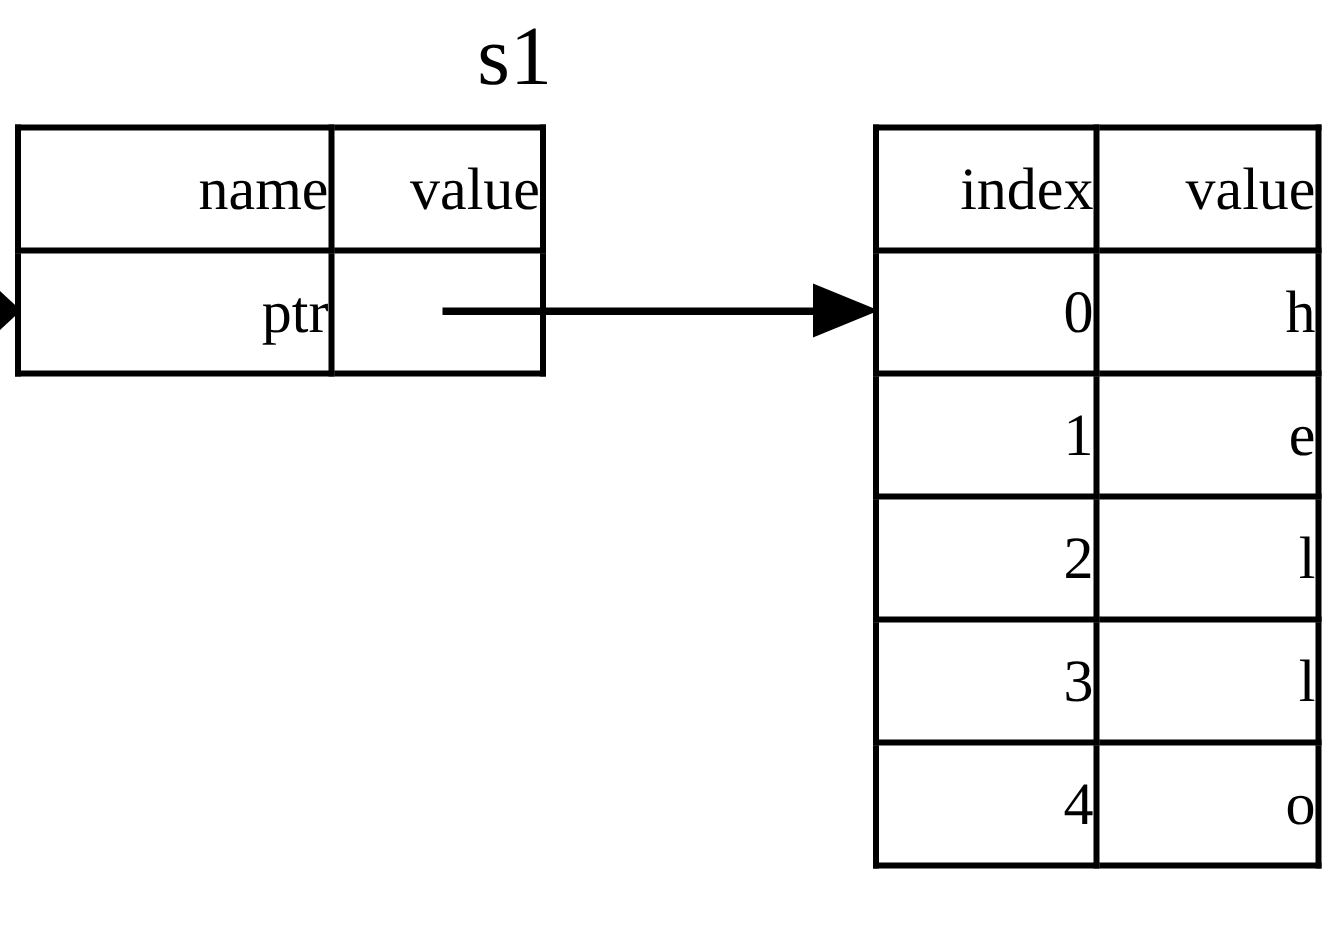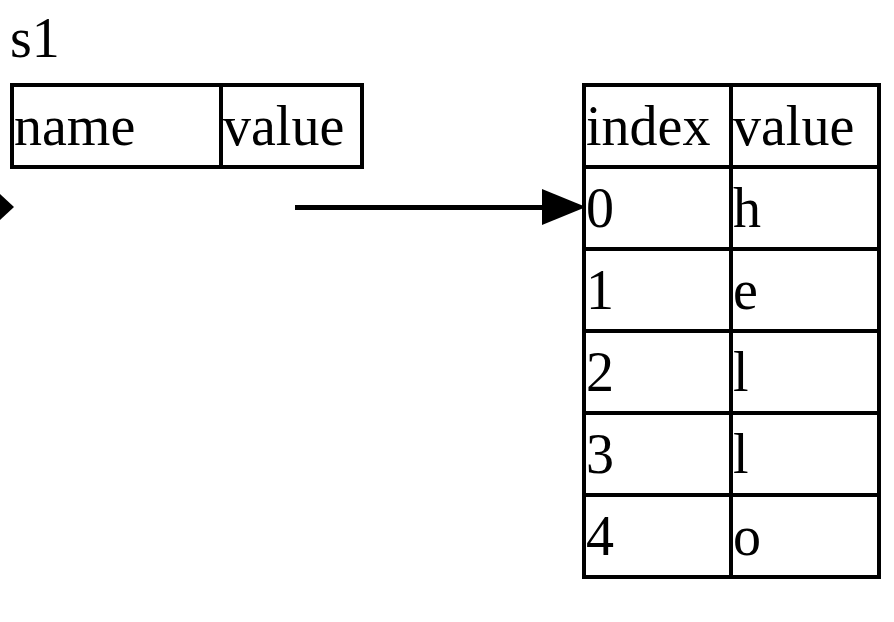--- a/index.html
+++ b/index.html
@@ -14,34 +14,34 @@
     background: #ffffff;
     color: #000000;
     font-family: "Liberation Serif", serif;
     overflow: hidden;
   }
   .diagram-title {
     position: absolute;
     left: 10px;
     top: 10px;
     width: 358px;
-    text-align: left;
+    text-align: right;
     font-size: 56px;
     line-height: 1;
   }
   table.mem-table {
     position: absolute;
     border-collapse: collapse;
     table-layout: fixed;
   }
   table.mem-table td {
     border: 4px solid #000000;
-    text-align: left;
+    text-align: right;
     vertical-align: middle;
-    font-size: 56px;
+    font-size: 40px;
     line-height: 1;
     padding: 0;
     overflow: hidden;
   }
   table.stack-table { left: 10px;  top: 83px; }
   table.heap-table  { left: 582px; top: 83px; border-radius: 31px; }
   table.stack-table td.col-name  { width: 205px; }
   table.stack-table td.col-value { width: 137px; }
   table.heap-table  td.col-index { width: 143px; }
   table.heap-table  td.col-value { width: 144px; }
@@ -82,20 +82,24 @@
 <div class="canvas">
 
   <div class="diagram-title">s1</div>
 
   <table class="mem-table stack-table">
     <tbody>
       <tr>
         <td class="col-name">name</td>
         <td class="col-value">value</td>
       </tr>
+      <tr>
+        <td class="col-name">ptr</td>
+        <td class="col-value"></td>
+      </tr>
     </tbody>
   </table>
 
   <table class="mem-table heap-table">
     <tbody>
       <tr>
         <td class="col-index">index</td>
         <td class="col-value">value</td>
       </tr>
       <tr>

